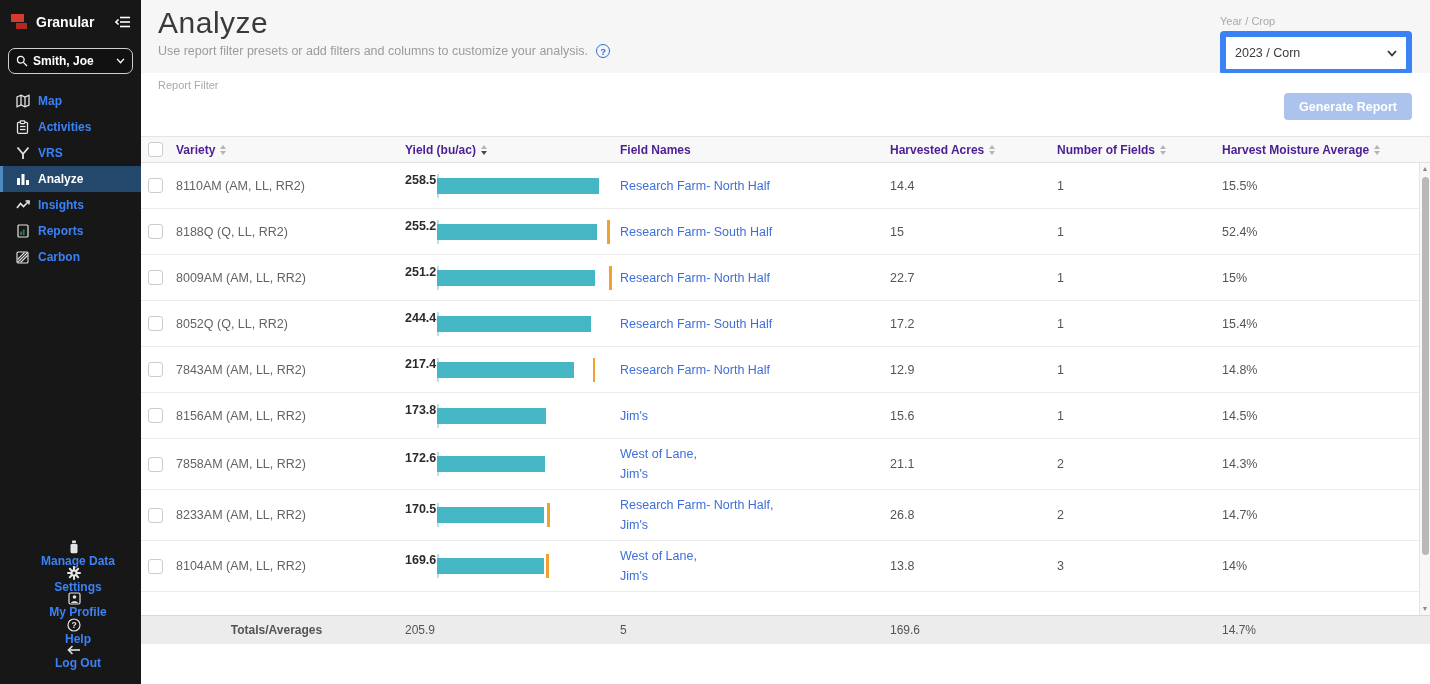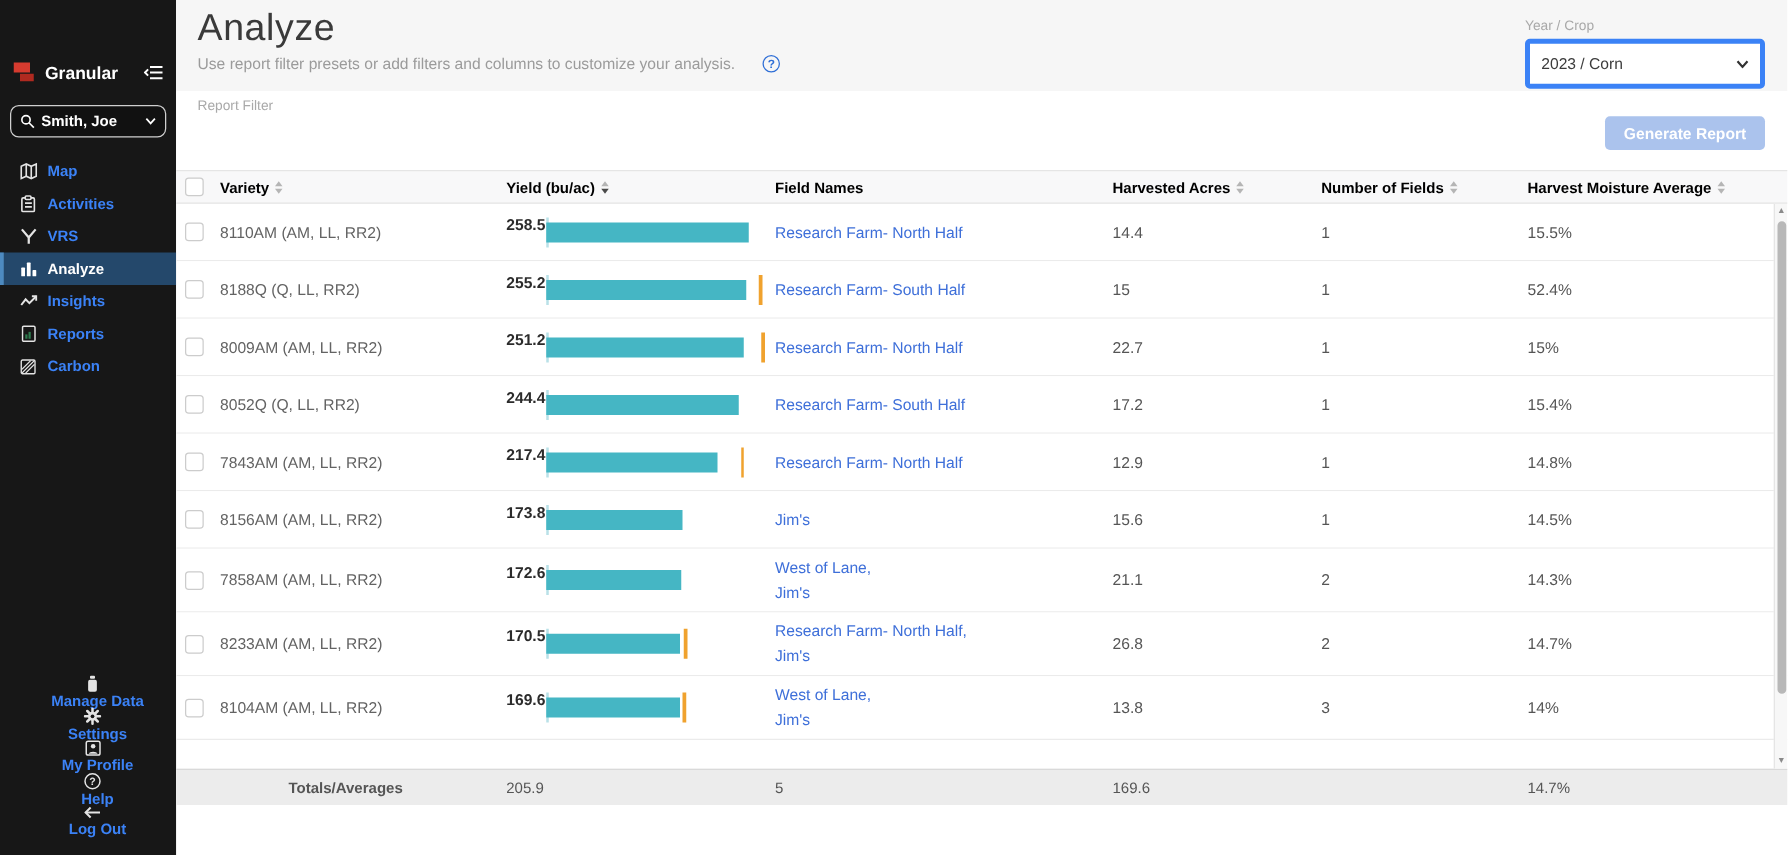--- a/index.html
+++ b/index.html
@@ -1,21 +1,21 @@
 <!DOCTYPE html>
 <html><head>
 <meta charset="utf-8">
 <style>
   * { margin:0; padding:0; box-sizing:border-box; }
   html,body { width:1430px; height:684px; overflow:hidden; font-family:"Liberation Sans", sans-serif; background:#fff; }
   body { display:flex; }
 
   
   .sidebar { width:141px; min-width:141px; height:684px; background:#171717; color:#e9e9e9; display:flex; flex-direction:column; padding-top:8px; }
-  .brand-row { display:flex; align-items:center; padding:4px 10px 10px 10px;margin-top:36px; }
+  .brand-row { display:flex; align-items:center; padding:4px 10px 10px 10px; }
   .brand-logo { width:20px; height:20px; margin-right:6px; }
   .brand-name { font-size:14px; font-weight:bold; color:#fff; flex:1; }
   .collapse-btn { cursor:pointer; display:flex; align-items:center; }
   .search-box { margin:6px 8px 14px 8px; border:1px solid #cfcfcf; border-radius:7px; background:#111; height:26px; display:flex; align-items:center; padding:0 7px; }
   .search-box .sb-label { flex:1; font-size:12px; font-weight:bold; color:#fff; margin-left:5px; white-space:nowrap; overflow:hidden; }
   .nav { display:flex; flex-direction:column; }
   .nav-item { display:flex; align-items:center; height:26px; padding-left:12px; font-size:12px; font-weight:bold; color:#3b82f6; cursor:pointer; border-left:3px solid transparent; }
   .nav-item .nicon { width:15px; height:15px; margin-right:8px; display:flex; align-items:center; justify-content:center; }
   .nav-item.active { background:#24486B; border-left:3px solid #4D8AC0; color:#fff; }
   .nav-footer { margin-top:auto; padding-bottom:14px; display:flex; flex-direction:column; }
@@ -23,43 +23,43 @@
 
   
   .main { flex:1; display:flex; flex-direction:column; height:684px; background:#fff; }
 
   .beta-banner { height:40px; background:#fff; display:flex; align-items:center; padding-left:17px; }
   .beta-title { font-size:14px; font-weight:bold; color:#2b2b2b; }
   .beta-link { font-size:12.5px; color:#2E6ED6; margin-left:28px; cursor:pointer; }
 
   .page-header { height:73px; background:#f6f6f6; display:flex; justify-content:space-between; padding:6px 18px 0 17px; }
   .page-title { font-size:30px; color:#3a3a3a; font-weight:normal; letter-spacing:0.5px; }
-  .page-sub { font-size:12.5px; color:#9b9b9b; margin-top:4px; display:flex; align-items:center; gap:22px; }
+  .page-sub { font-size:12.5px; color:#9b9b9b; margin-top:4px; display:flex; align-items:center; gap:8px; }
   .help-dot { width:14px; height:14px; border:1.5px solid #2E6ED6; border-radius:50%; color:#2E6ED6; font-size:9.5px; font-weight:bold; display:inline-flex; align-items:center; justify-content:center; cursor:pointer; }
   .yearcrop { width:192px; margin-top:9px; }
   .mini-label { font-size:11px; color:#a9a9a9; margin-bottom:4px; }
-  .select { height:26px; background:#fff; border:4px solid #3b82f6; border-radius:4px; display:flex; align-items:center; padding:16px 9px; font-size:12.5px; color:#3c3c3c; cursor:pointer; }
+  .select { height:26px; background:#fff; border:6px solid #3b82f6; border-radius:4px; display:flex; align-items:center; padding:16px 9px; font-size:12.5px; color:#3c3c3c; cursor:pointer; }
   .select .sel-val { flex:1; white-space:nowrap; }
   .yearcrop .select { height:27px; }
 
   .filter-bar { height:63px; background:#fff; display:flex; align-items:flex-start; padding:6px 18px 0 17px; }
   .filter-left { display:flex; flex-direction:column; }
   .filter-controls { display:flex; gap:22px; margin-top:2px; }
   .sel-report { width:122px; }
   .sel-blue { border-color:#a9c6ee; color:#2E6ED6; }
   .sel-blue .sel-val { color:#2E6ED6; }
   .sel-addfilter { width:112px; }
   .sel-editcols { width:112px; }
   .gen-btn { margin-left:auto; margin-top:14px; background:#abc3ed; color:#fff; border:none; border-radius:4px; font-size:12.5px; font-weight:bold; padding:0 15px; height:27px; cursor:default; font-family:"Liberation Sans", sans-serif; }
 
   
   .table-wrap { position:relative; flex:1; display:flex; flex-direction:column; }
   .grid-row { display:grid; grid-template-columns:35px 229px 215px 270px 167px 165px 1fr; }
   .thead { height:27px; background:#f8f8f9; border-top:1px solid #e5e5e5; border-bottom:1px solid #e3e3e3; align-items:center; }
-  .th { font-size:12px; font-weight:bold; color:#000000; display:flex; align-items:center; gap:5px; cursor:pointer; }
+  .th { font-size:12px; font-weight:bold; color:#4c1d95; display:flex; align-items:center; gap:5px; cursor:pointer; }
   .tbody { height:452px; overflow:hidden; position:relative; }
   .trow { min-height:46px; align-items:center; border-bottom:1px solid #ebebeb; background:#fff; padding:5px 0; }
   .cell { font-size:12.5px; color:#555; }
   .c-check { display:flex; justify-content:flex-start; padding-left:7px; }
   .checkbox { width:15px; height:15px; border:1.5px solid #cccccc; border-radius:3px; background:#fff; display:inline-block; cursor:pointer; }
   .c-var { color:#636363; }
   .c-yield { display:flex; }
   .yield-num { width:28px; text-align:right; font-weight:bold; color:#2b2b2b; font-size:12.5px; }
   .bar-track { position:relative; height:26px; width:176px; margin-left:4px; display:block; }
   .bar-base { position:absolute; left:0; top:1px; width:2px; height:24px; background:#b9e1e8; }

